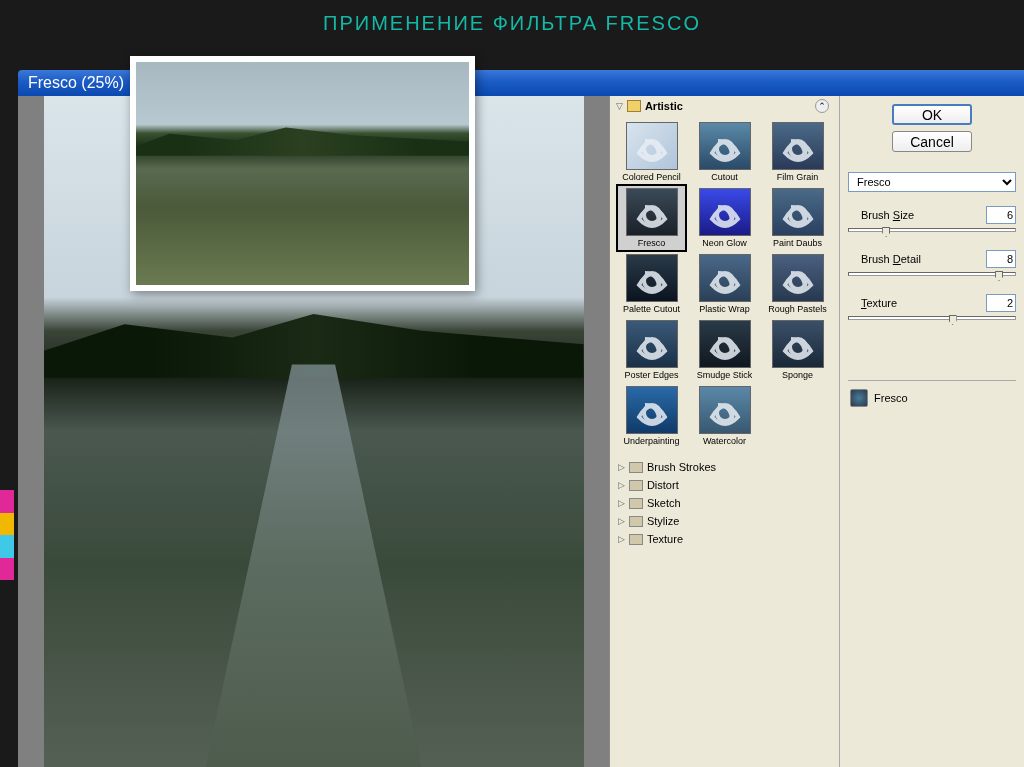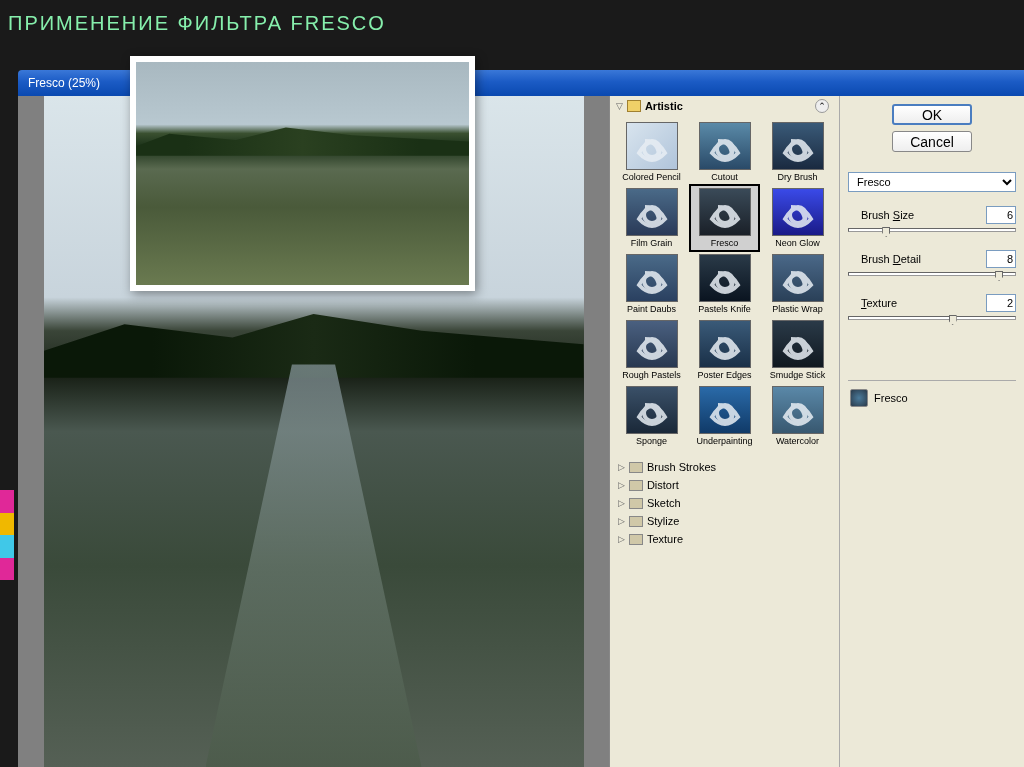--- a/index.html
+++ b/index.html
@@ -1,20 +1,20 @@
 <!DOCTYPE html>
 <html><head>
 <meta charset="utf-8">
 <style>
 * { box-sizing: border-box; margin: 0; padding: 0; }
 body { font-family: Tahoma, Arial, sans-serif; font-size: 11px; background: #1a1a1a; width: 1024px; height: 767px; overflow: hidden; position: relative; }
-.slide-title { color: #86efac; font-size: 20px; padding: 12px 8px 18px; letter-spacing: 2px; font-weight: normal; }
+.slide-title { color: #14b8a6; font-size: 20px; text-align: center; padding: 12px 8px 18px; letter-spacing: 2px; font-weight: normal; }
 
 .app-window { position: absolute; left: 18px; top: 70px; right: 0; bottom: 0; }
-.titlebar { height: 26px; background: linear-gradient(#3a78d8, #1b5bc5 45%, #0a49b0); color: #fff; font-size: 12px; display: flex; align-items: center; padding: 0 10px; border-radius: 4px 0 0 0; }
+.titlebar { height: 26px; background: linear-gradient(#3a78d8, #1b5bc5 45%, #0a49b0); color: #fff; font-size: 16px; display: flex; align-items: center; padding: 0 10px; border-radius: 4px 0 0 0; }
 .app-body { display: flex; height: calc(100% - 26px); }
 
 .canvas-area { flex: 1; background: #808080; display: flex; align-items: center; justify-content: center; position: relative; }
 .canvas-img { width: 540px; height: 100%; background: linear-gradient(to bottom, #dae5ea 0%, #c8d4dc 30%, #3a4538 35%, #1a2218 42%, #4a5850 50%, #3a4a3a 70%, #556055 100%); position: relative; overflow: hidden; }
 .canvas-img::before { content: ""; position: absolute; left: 0; right: 0; top: 32%; height: 10%; background: linear-gradient(to right, #0a1808 20%, #1a2a15 50%, #0a1808 80%); clip-path: polygon(0 60%, 15% 20%, 35% 40%, 50% 5%, 70% 30%, 100% 50%, 100% 100%, 0 100%); }
 .canvas-img::after { content: ""; position: absolute; left: 30%; right: 30%; top: 40%; bottom: 0; background: linear-gradient(to bottom, #8a9aa0, #6a7a70, #4a5a48); clip-path: polygon(40% 0, 60% 0, 100% 100%, 0 100%); opacity: 0.7; }
 
 .filter-panel { width: 230px; background: #ece9d8; border-left: 1px solid #888; display: flex; flex-direction: column; }
 .panel-header { display: flex; align-items: center; padding: 4px 6px; font-size: 11px; gap: 4px; }
 .folder-open { width: 14px; height: 12px; background: #f0d068; border: 1px solid #a08030; display: inline-block; }
@@ -102,32 +102,20 @@
                 <g fill="none" stroke="#e8eef4" stroke-width="4" opacity="0.85">
                   <path d="M12 30 Q25 8 38 30 Q25 44 12 30 Z"></path>
                   <path d="M18 18 Q32 18 32 34"></path>
                   <circle cx="25" cy="26" r="8"></circle>
                 </g>
               </svg>
             </div>
             <div class="thumb-label">Cutout</div>
           </div>
           <div class="thumb-item">
-            <div class="thumb" style="background:linear-gradient(#3a5a78,#1a2a40)">
-              <svg viewBox="0 0 50 46">
-                <g fill="none" stroke="#e8eef4" stroke-width="4" opacity="0.85">
-                  <path d="M12 30 Q25 8 38 30 Q25 44 12 30 Z"></path>
-                  <path d="M18 18 Q32 18 32 34"></path>
-                  <circle cx="25" cy="26" r="8"></circle>
-                </g>
-              </svg>
-            </div>
-            <div class="thumb-label">Dry Brush</div>
-          </div>
-          <div class="thumb-item">
             <div class="thumb" style="background:linear-gradient(#4a6a88,#2a3a58)">
               <svg viewBox="0 0 50 46">
                 <g fill="none" stroke="#e8eef4" stroke-width="4" opacity="0.85">
                   <path d="M12 30 Q25 8 38 30 Q25 44 12 30 Z"></path>
                   <path d="M18 18 Q32 18 32 34"></path>
                   <circle cx="25" cy="26" r="8"></circle>
                 </g>
               </svg>
             </div>
             <div class="thumb-label">Film Grain</div>
@@ -171,21 +159,21 @@
           <div class="thumb-item">
             <div class="thumb" style="background:linear-gradient(#2a3a48,#0a1420)">
               <svg viewBox="0 0 50 46">
                 <g fill="none" stroke="#e8eef4" stroke-width="4" opacity="0.85">
                   <path d="M12 30 Q25 8 38 30 Q25 44 12 30 Z"></path>
                   <path d="M18 18 Q32 18 32 34"></path>
                   <circle cx="25" cy="26" r="8"></circle>
                 </g>
               </svg>
             </div>
-            <div class="thumb-label">Pastels Knife</div>
+            <div class="thumb-label">Palette Cutout</div>
           </div>
           <div class="thumb-item">
             <div class="thumb" style="background:linear-gradient(#4a6888,#2a4058)">
               <svg viewBox="0 0 50 46">
                 <g fill="none" stroke="#e8eef4" stroke-width="4" opacity="0.85">
                   <path d="M12 30 Q25 8 38 30 Q25 44 12 30 Z"></path>
                   <path d="M18 18 Q32 18 32 34"></path>
                   <circle cx="25" cy="26" r="8"></circle>
                 </g>
               </svg>

